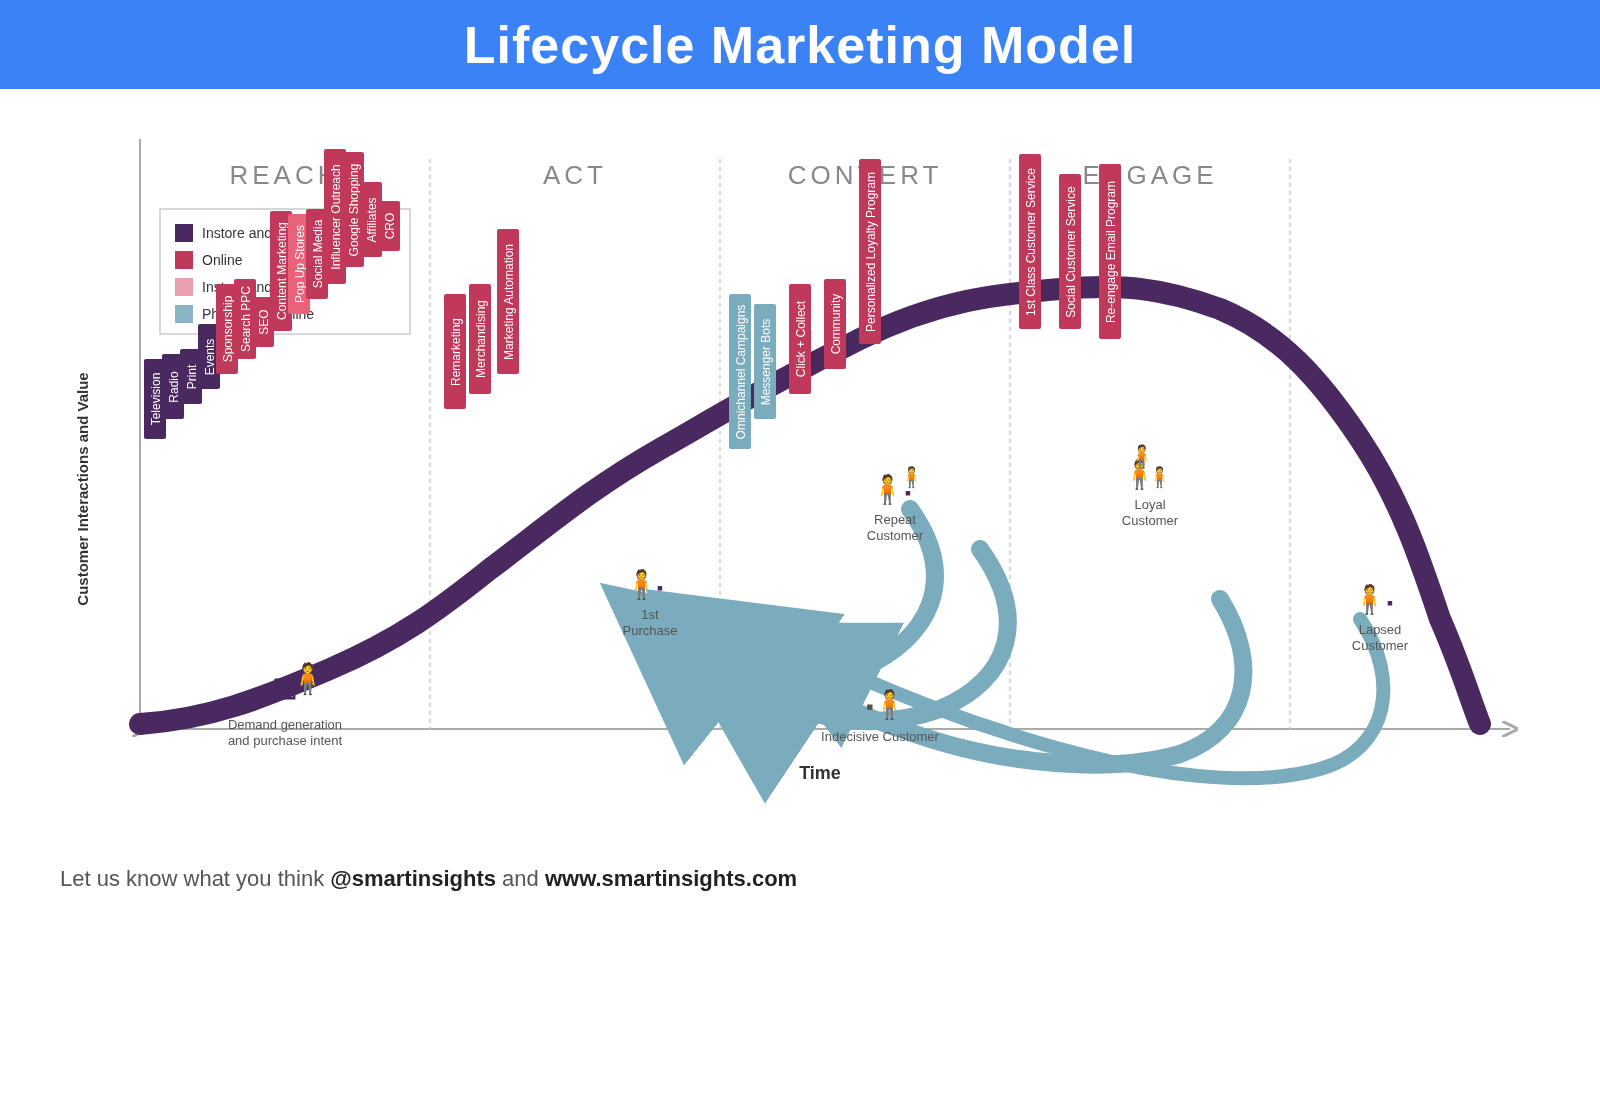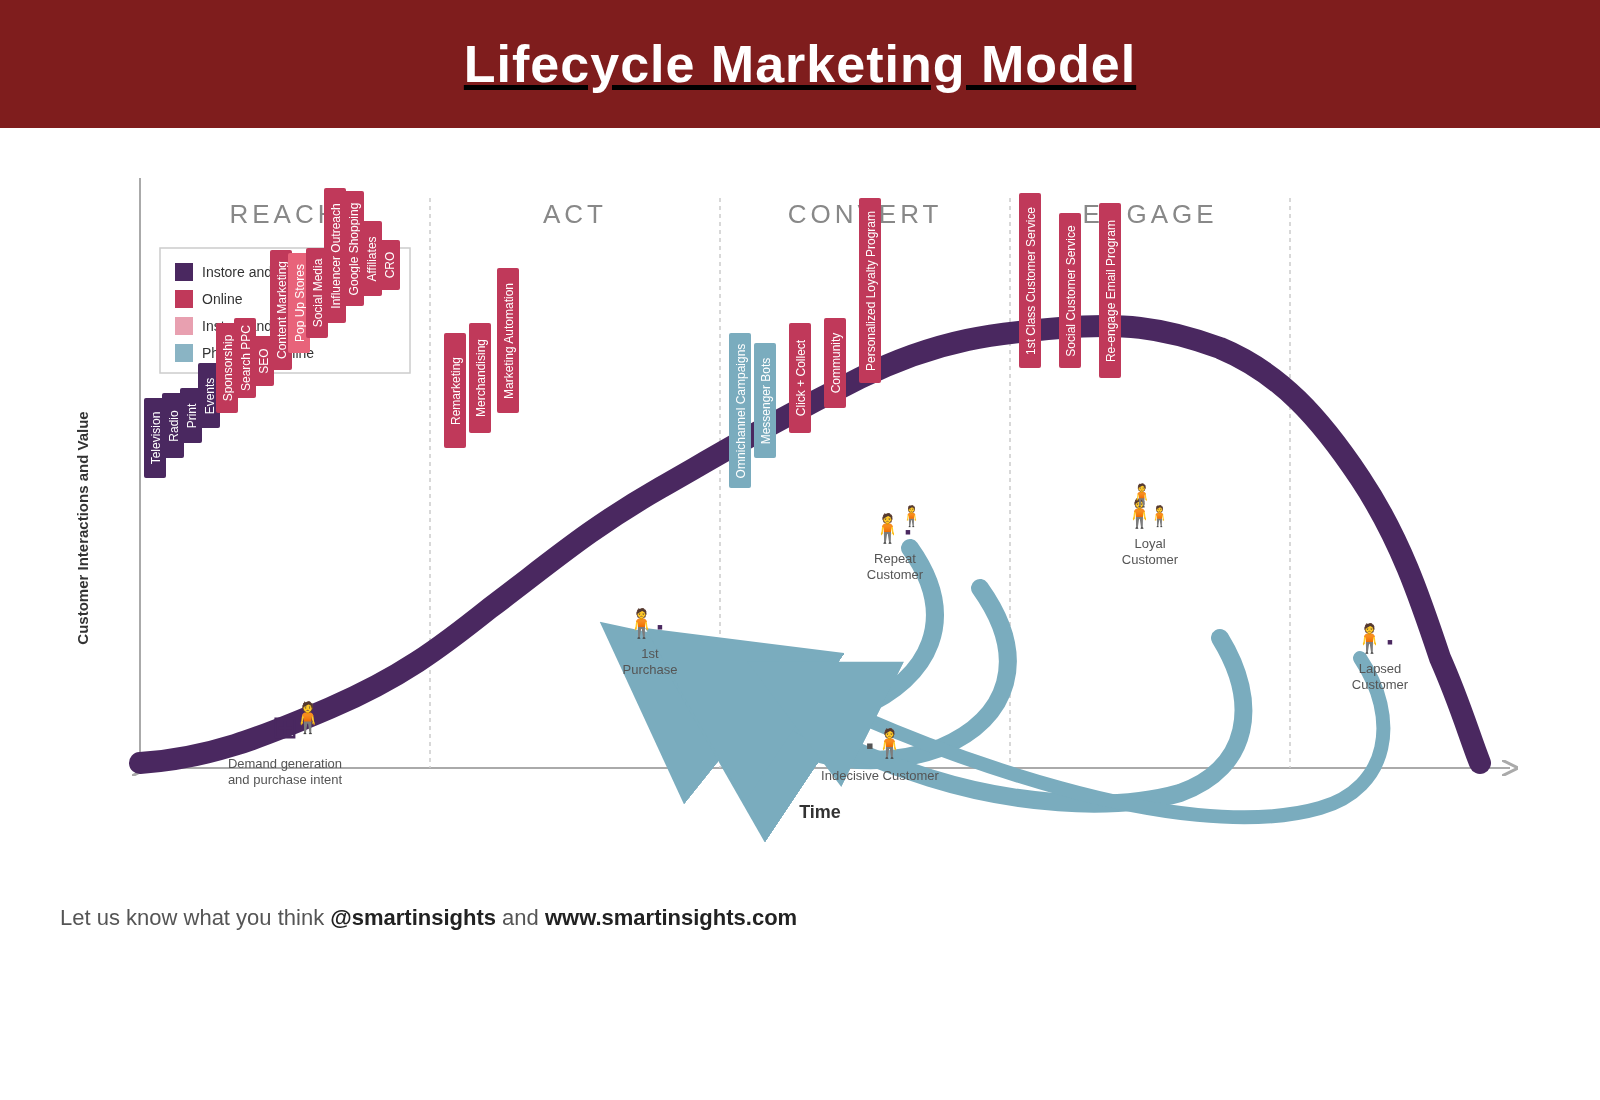--- a/index.html
+++ b/index.html
@@ -4,27 +4,26 @@
   <style>
     * { margin: 0; padding: 0; box-sizing: border-box; }
     body {
       width: 1600px;
       height: 1100px;
       background: #fff;
       font-family: 'Arial', sans-serif;
       overflow: hidden;
     }
     .header {
-      background: #7f1d1d;
+      background: #3b82f6;
       width: 100%;
-      height: 128px;
+      height: 89px;
       display: flex;
       align-items: center;
       justify-content: center;
-      text-decoration: underline;
     }
     .header h1 {
       color: #fff;
       font-size: 52px;
       font-weight: 900;
       letter-spacing: 1px;
     }
     .main-content {
       display: flex;
       flex-direction: column;

